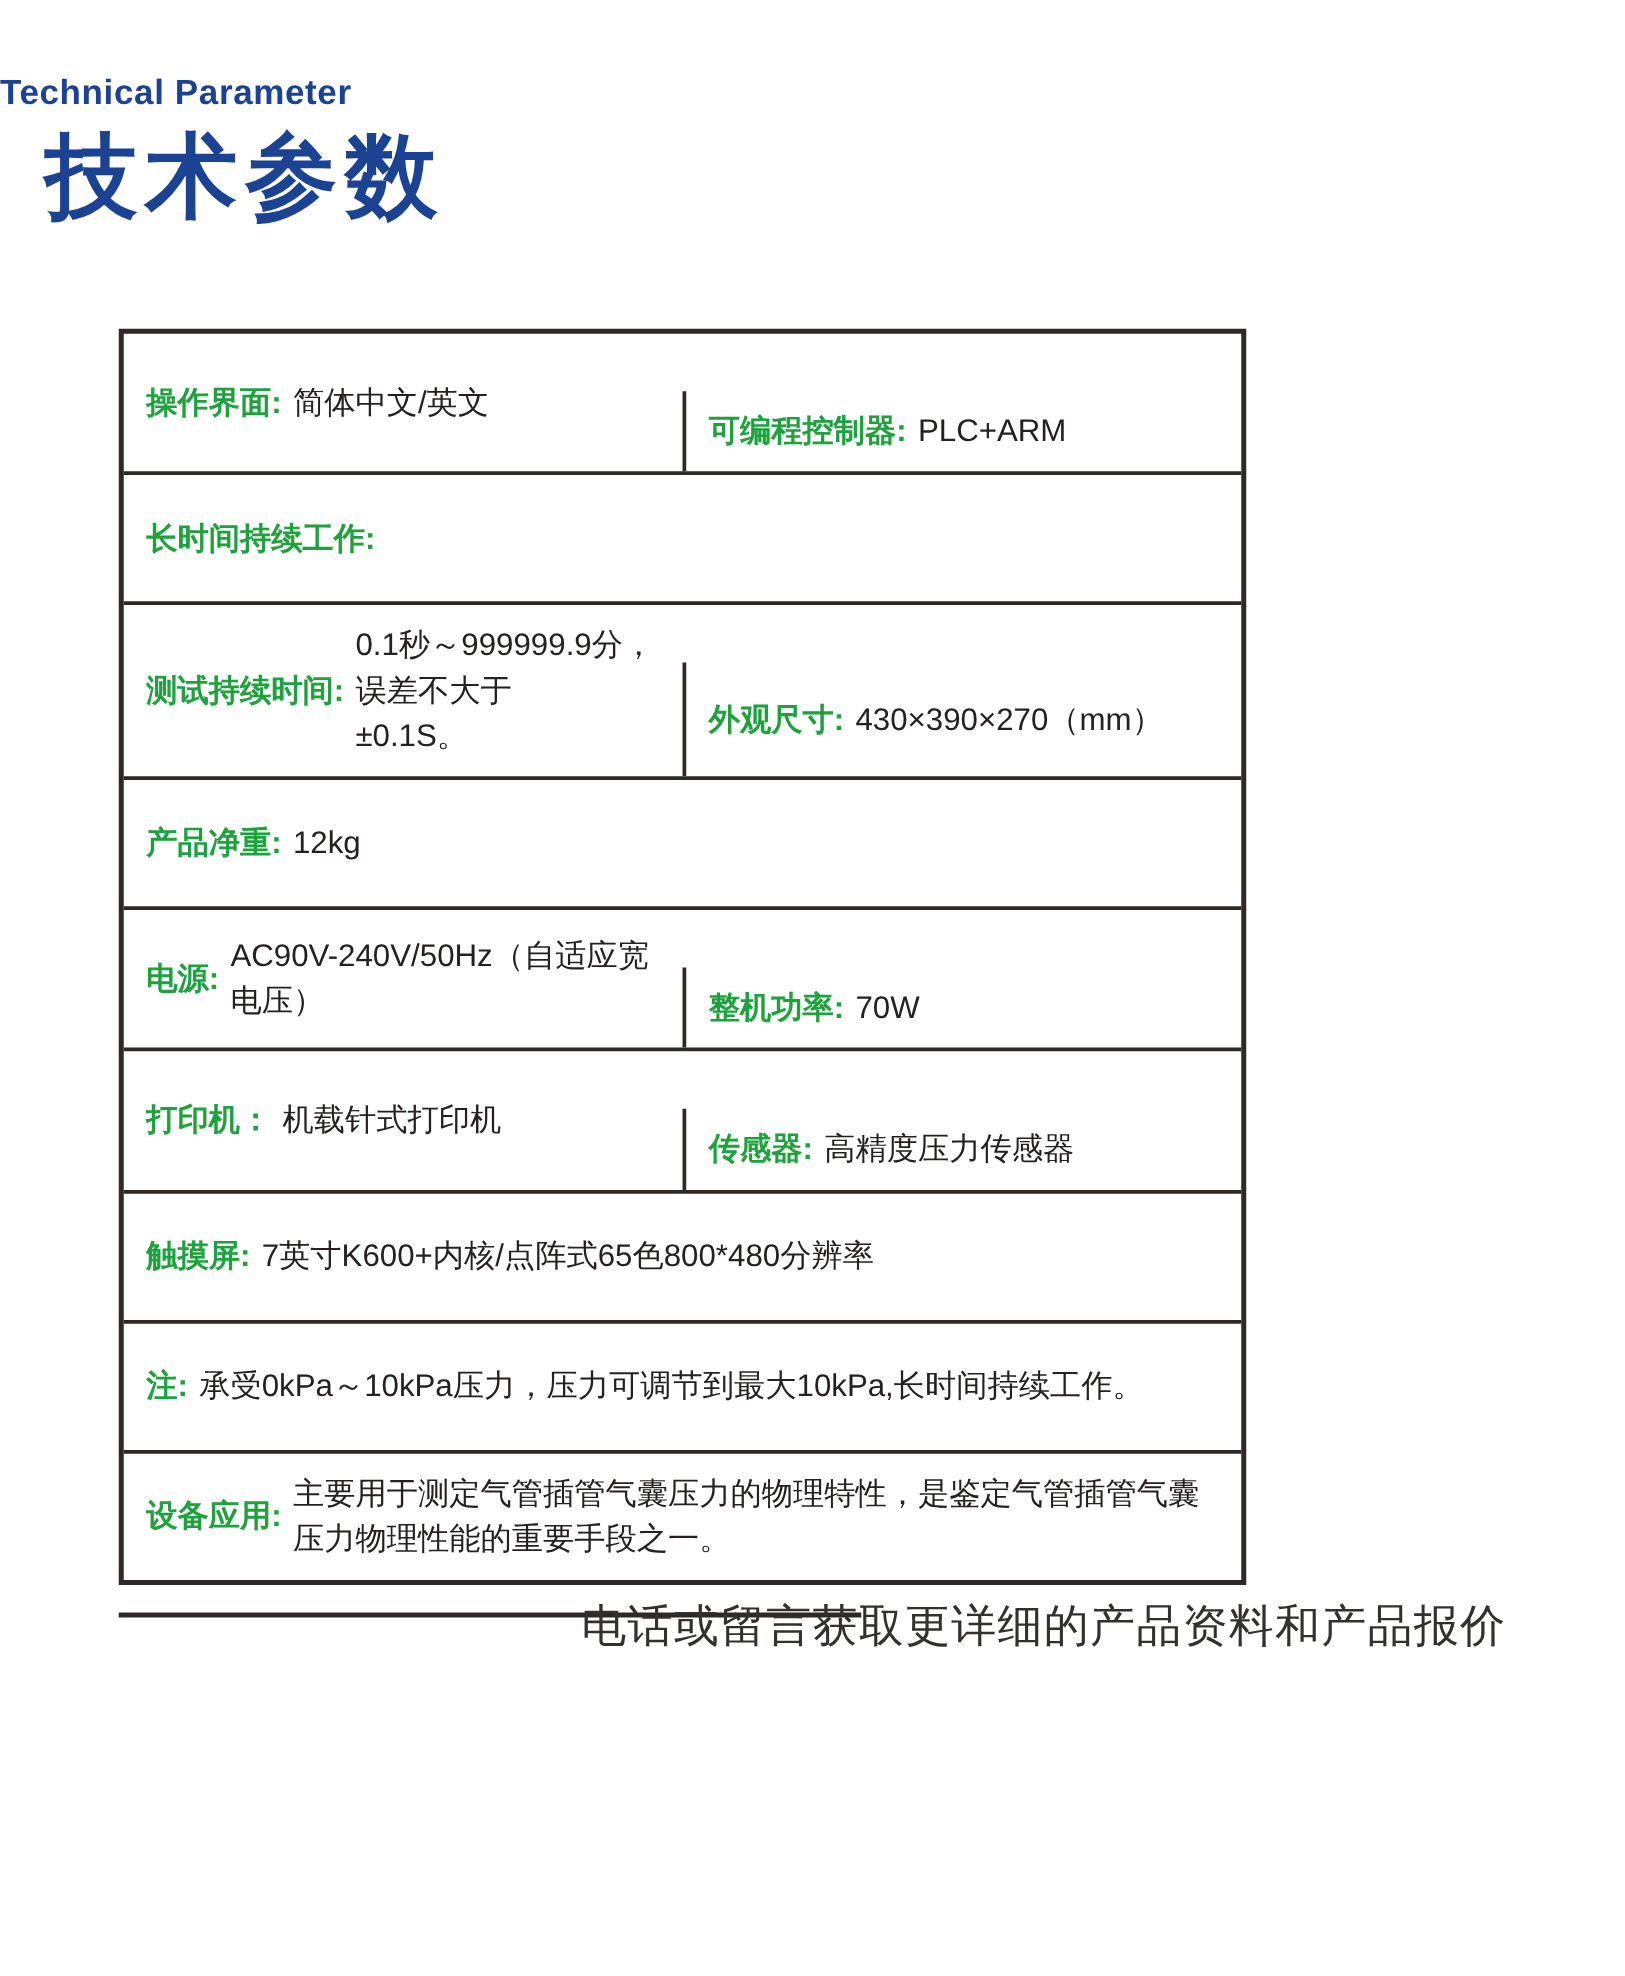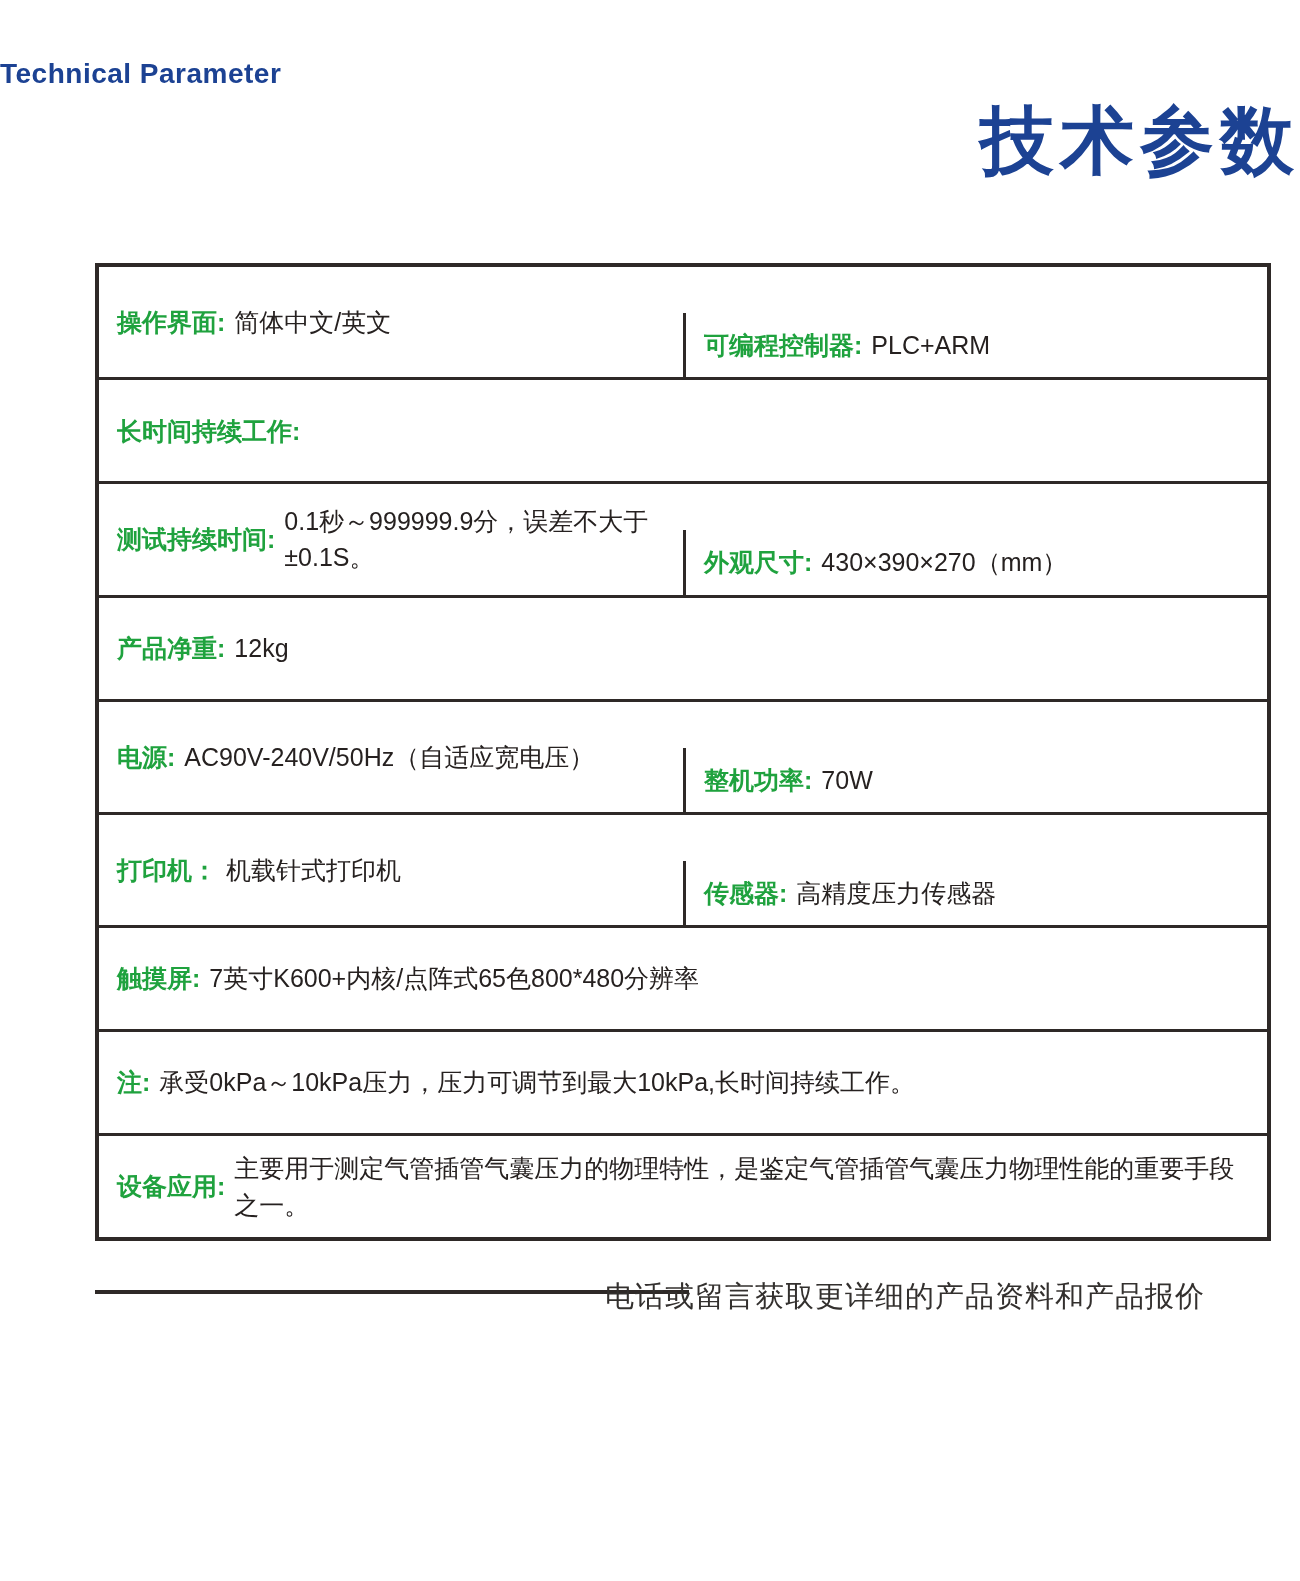--- a/index.html
+++ b/index.html
@@ -19,32 +19,33 @@
     position: absolute;
     top: 58px; left: 0; width: 100%;
     font-size: 28px;
     font-weight: bold;
     color: #1c4293;
     letter-spacing: 0.5px;
   }
   .cn-title {
     position: absolute;
     top: 92px; left: 0; width: 100%;
-    text-align: right;
+    text-align: left;
     font-size: 74px;
     font-weight: bold;
     color: #1c4293;
     letter-spacing: 6px;
+    padding-left: 36px;
   }
 
   
   .spec-table {
     position: absolute;
     left: 95px; top: 263px;
-    width: 1176px;
+    width: 902px;
     border: 4px solid #2e2927;
     background: #ffffff;
   }
   .row { display: flex; min-height: 104px; }
   .row + .row { border-top: 3px solid #2e2927; }
   .cell {
     display: flex;
     align-items: center;
     padding: 14px 10px 14px 18px;
     flex: 1 1 auto;
@@ -68,21 +69,21 @@
   
   .rule {
     position: absolute;
     left: 95px; top: 1290px;
     width: 594px; height: 4px;
     background: #2e2927;
   }
   .footer-text {
     position: absolute;
     right: 95px; top: 1277px;
-    font-size: 29px;
+    font-size: 36px;
     color: #33302e;
     text-align: right;
     letter-spacing: 1px;
   }
 </style>
 </head>
 <body>
 
 <div class="page">
 

